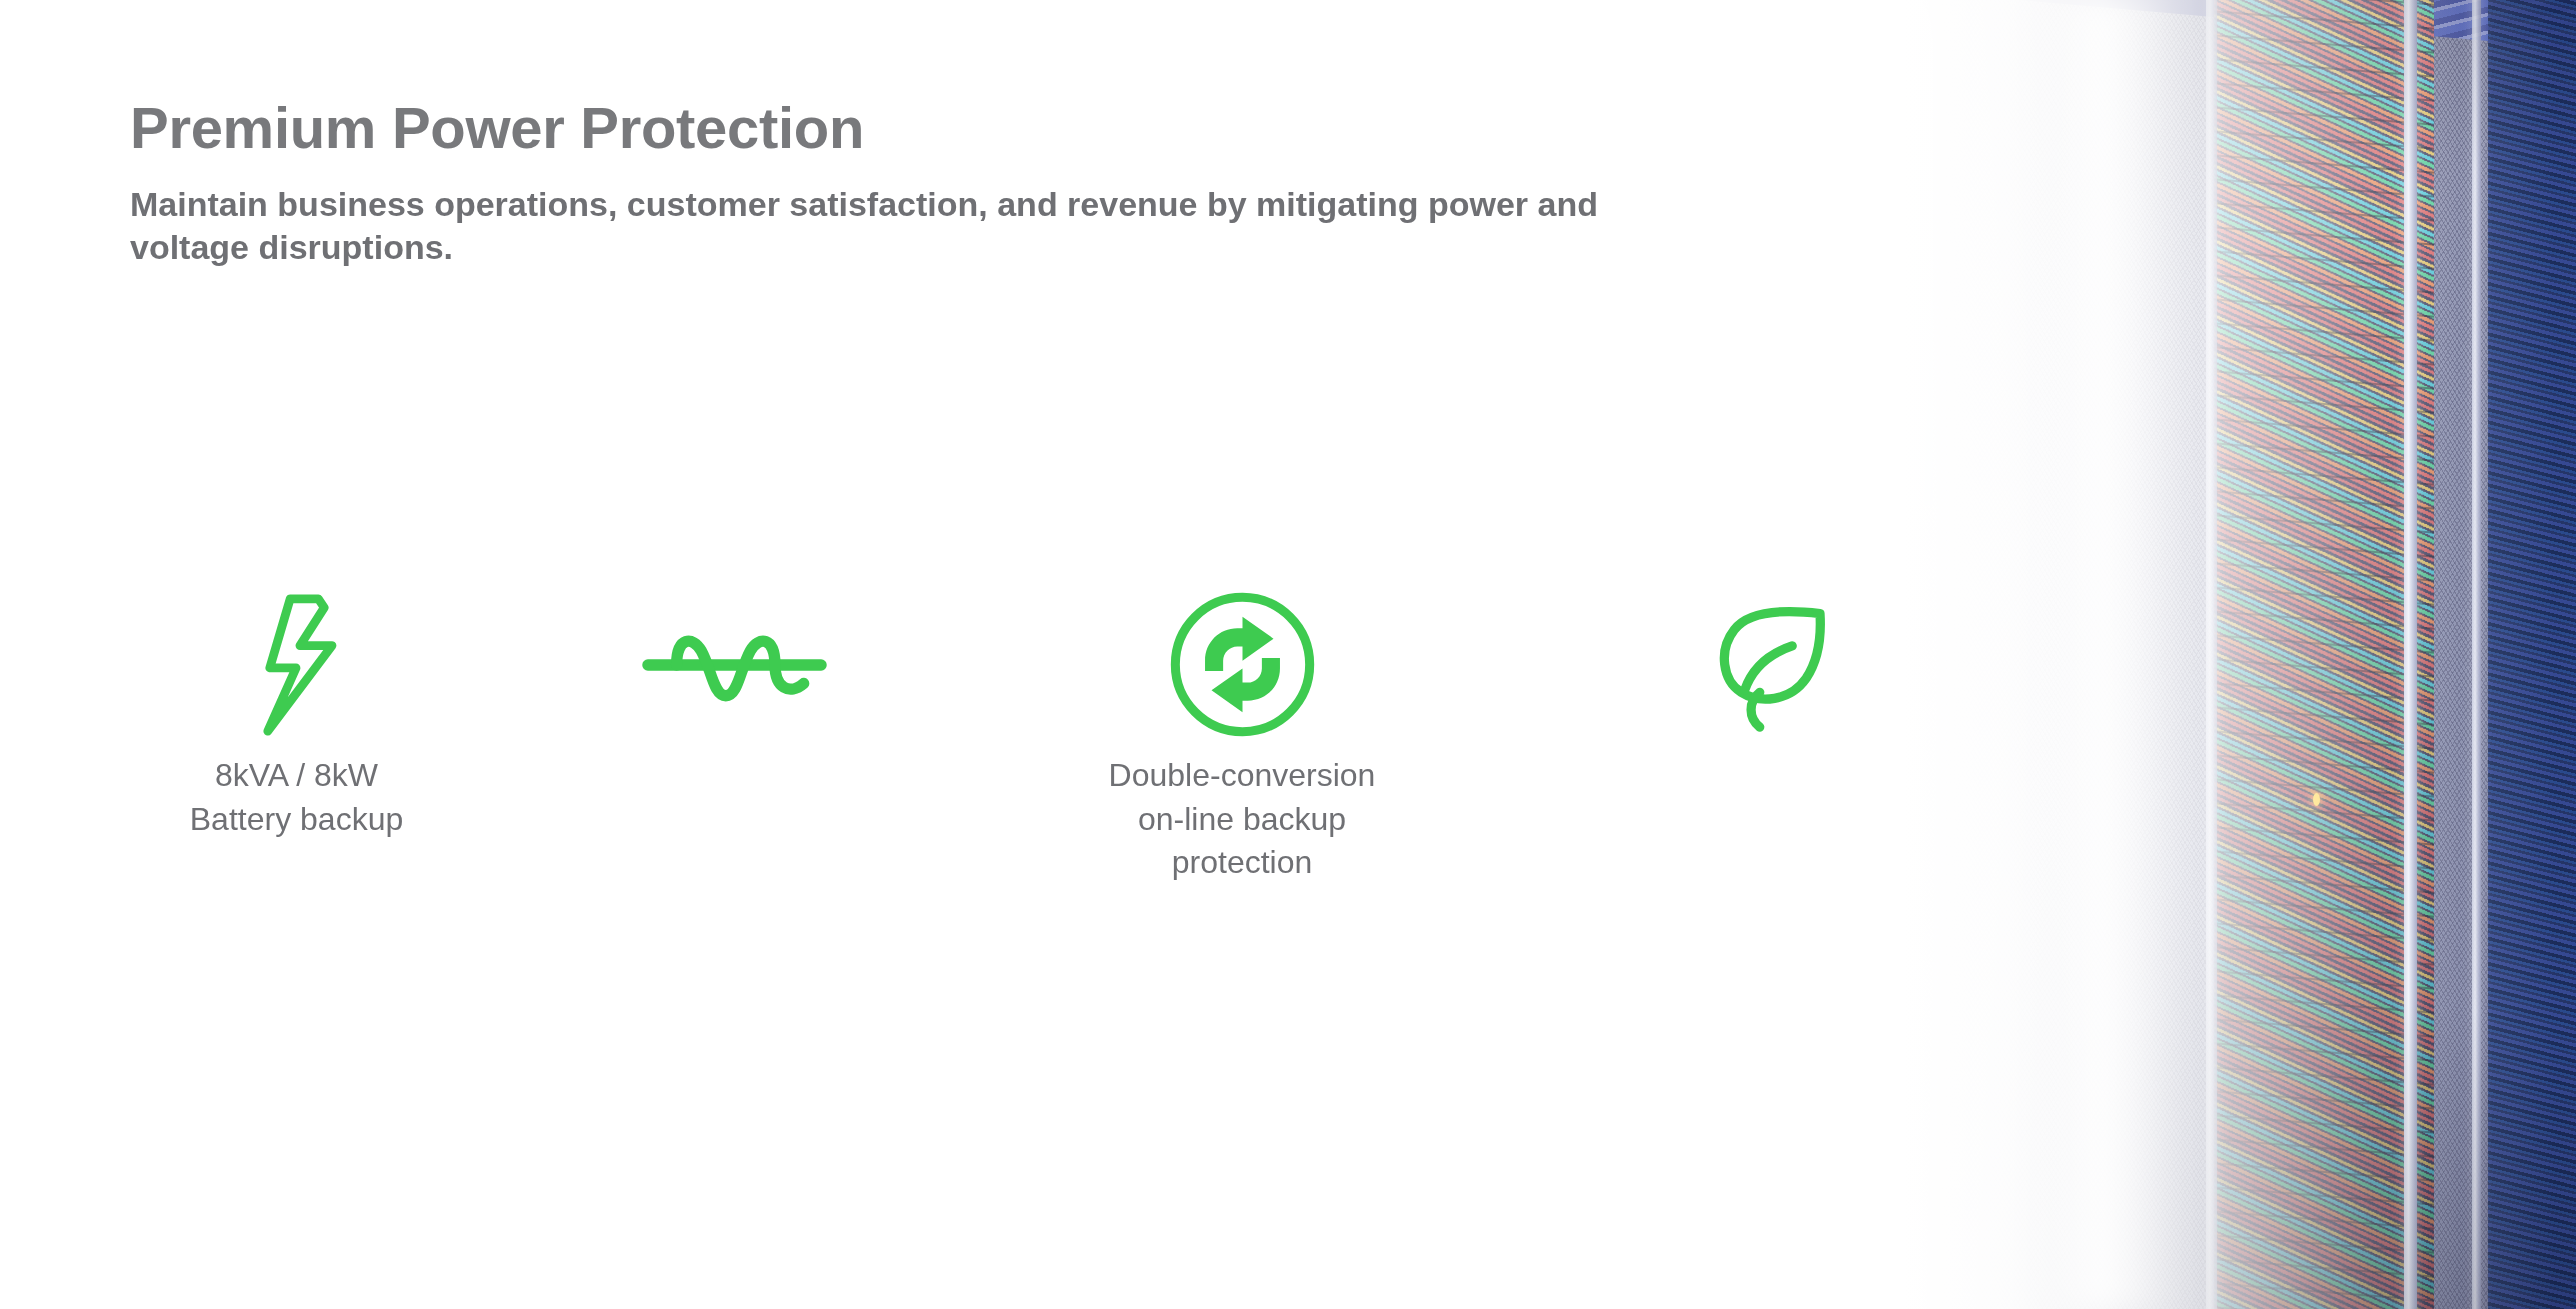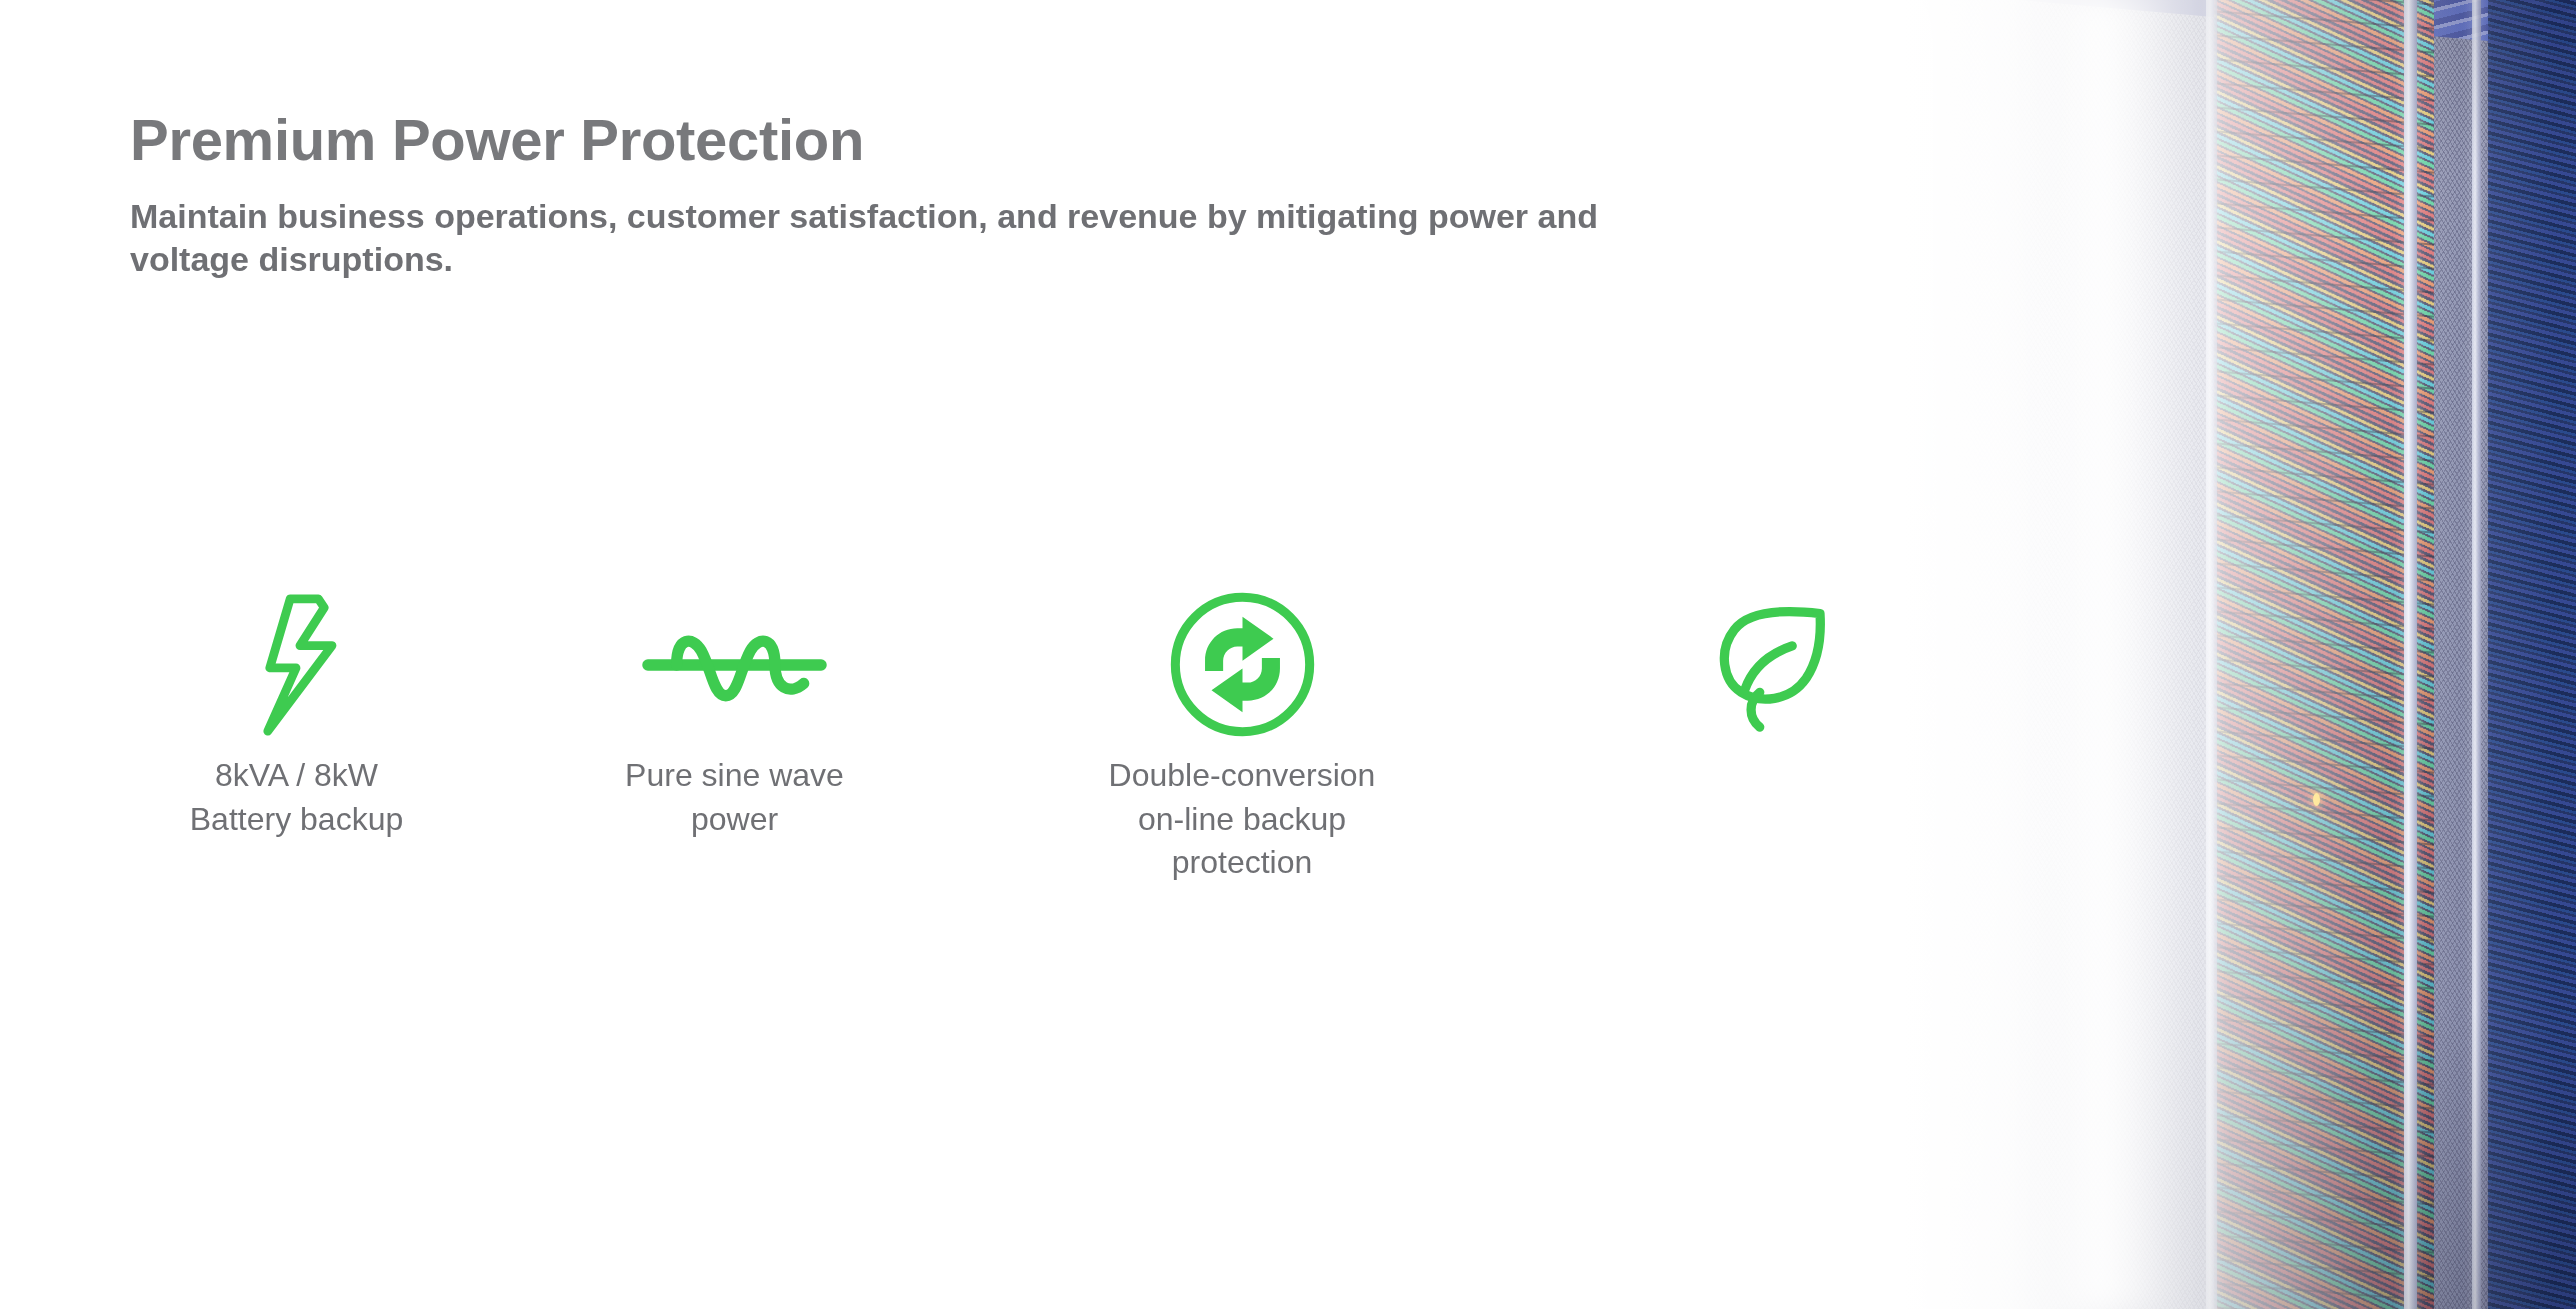--- a/index.html
+++ b/index.html
@@ -259,21 +259,21 @@
     position:absolute; left:26%; top:0; width:9%; height:100%;
     background:linear-gradient(90deg, rgba(255,255,255,0), rgba(255,255,255,.9) 45%, rgba(255,255,255,0));
     filter:blur(13.4px);
     pointer-events:none;
   }
 
   
   .content {
     position:absolute;
     left:130px;
-    top:110px;
+    top:98px;
     width:1674px;
   }
   .headline {
     font-size:58px;
     font-weight:700;
     color:#78797c;
     letter-spacing:-0.3px;
     line-height:1.05;
     white-space:nowrap;
   }
@@ -397,22 +397,20 @@
 
     <div class="feature f-2">
       <div class="f-icon">
         <svg width="191" height="82" viewBox="0 0 185 80" fill="none" stroke="#3ecb50" stroke-width="11" stroke-linecap="round" stroke-linejoin="round">
           <path d="M8 40 H177"></path>
           <path d="M36 40 C36 12, 52 12, 60 26 C70 44, 72 70, 84 70
                    C96 70, 98 44, 108 26 C116 12, 132 12, 132 40
                    C132 62, 146 70, 160 58"></path>
         </svg>
       </div>
-      <div class="f-label">Pure sine wave
-power</div>
     </div>
 
     <div class="feature f-3">
       <div class="f-icon">
         <svg width="155" height="155" viewBox="0 0 120 120">
           <circle cx="60" cy="60" r="52" fill="none" stroke="#3ecb50" stroke-width="7"></circle>
           <path fill="#3ecb50" d="M60 32 h-4 c-14 0-25 11-25 25 v8 h14 v-8
                 c0-6 5-11 11-11 h4 v11 l24-17 -24-17 z"></path>
           <path fill="#3ecb50" d="M60 88 h4 c14 0 25-11 25-25 v-8 h-14 v8
                 c0 6-5 11-11 11 h-4 v-11 l-24 17 24 17 z"></path>

